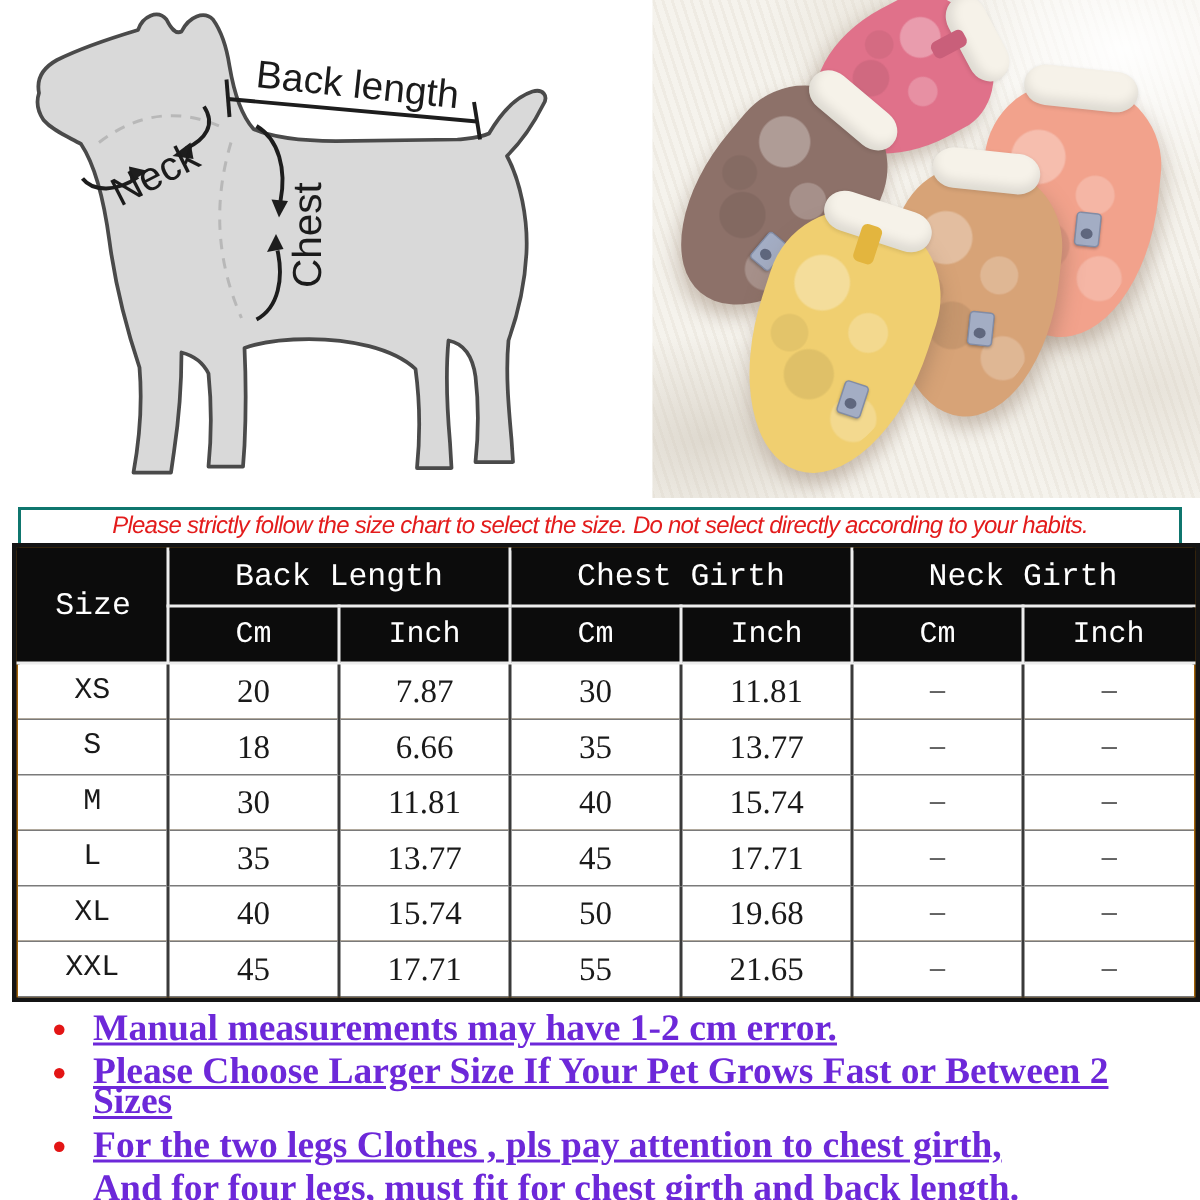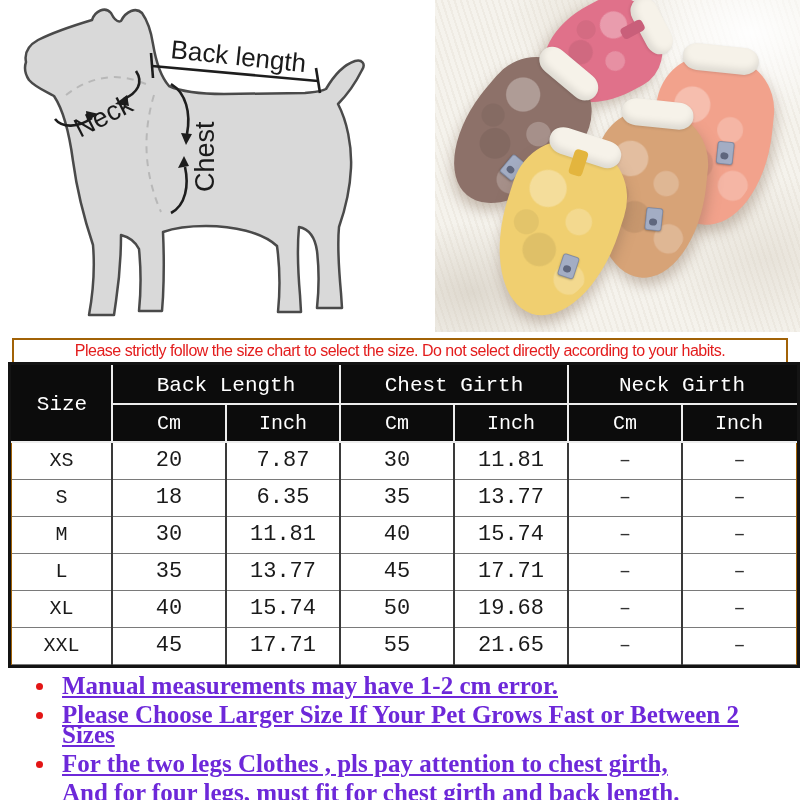--- a/index.html
+++ b/index.html
@@ -59,23 +59,23 @@
   .vest-pink  .strap  { left:38%; top:8%;  width:12px; height:24px; background:#c95f7a; }
   .vest-brown .tag    { left:58%; top:62%; }
   .vest-peach .tag    { left:55%; top:50%; }
   .vest-tan   .tag    { left:49%; top:58%; }
   .vest-yellow .tag   { left:60%; top:62%; }
   .vest-yellow .strap { left:42%; top:4%;  width:14px; height:26px; background:#e3b53e; }
 
   
   .warning {
     position:absolute; left:12px; top:338px; width:772px; height:22px;
-    border:2px solid #a16207; background:#fff;
+    border:2px solid #0f766e; background:#fff;
     color:#e31c1c; font-size:16px; letter-spacing:-0.5px; line-height:22px;
-    text-align:center; white-space:nowrap; overflow:hidden;
+    text-align:center; white-space:nowrap; overflow:hidden;font-style:italic;
   }
 
   
   .tbl-wrap { position:absolute; left:8px; top:362px; width:786px; border:3px solid #141414; background:#a16207; }
   table { width:100%; border-collapse:collapse; table-layout:fixed; }
   col.c-size { width:100px; }
   thead tr { height:38px; }
   tbody tr { height:37px; }
   thead th {
     background:#0c0c0c; color:#fff; font-weight:normal;
@@ -83,21 +83,21 @@
     border:2px solid #ededed;
   }
   thead tr:first-child th { border-top-color:#0c0c0c; }
   thead th:first-child { border-left-color:#0c0c0c; }
   thead th:last-child { border-right-color:#0c0c0c;margin-left:16px; }
   thead th.unit { font-size:20px; }
   tbody td {
     text-align:center; vertical-align:middle; color:#1a1a1a; background:#fff;
     border-top:1px solid #7a7a7a; border-bottom:1px solid #7a7a7a;
     border-left:2px solid #3a3a3a; border-right:0;
-    font-family:Liberation Mono, monospace; font-size:22px;
+    font-family:Liberation Serif, serif; font-size:22px;
   }
   tbody td:first-child { border-left:0; font-family:"Liberation Mono", monospace; font-size:20px;margin-left:40px; }
   tbody td.dash { font-size:20px; color:#333; }
 
   
   .notes { position:absolute; left:36px; top:676px; width:740px;
     font-family:"Liberation Serif", serif; font-weight:bold; font-size:25px; color:#6d28d9;text-decoration:underline; }
   .note { position:relative; padding-left:26px; margin-bottom:9px; line-height:20px; }
   .note.bullet::before {
     content:""; position:absolute; left:0; top:7px; width:7px; height:7px;
@@ -209,21 +209,21 @@
           <td>20</td>
           <td>7.87</td>
           <td>30</td>
           <td>11.81</td>
           <td class="dash">–</td>
           <td class="dash">–</td>
         </tr>
         <tr>
           <td>S</td>
           <td>18</td>
-          <td>6.35</td>
+          <td>6.66</td>
           <td>35</td>
           <td>13.77</td>
           <td class="dash">–</td>
           <td class="dash">–</td>
         </tr>
         <tr>
           <td>M</td>
           <td>30</td>
           <td>11.81</td>
           <td>40</td>

